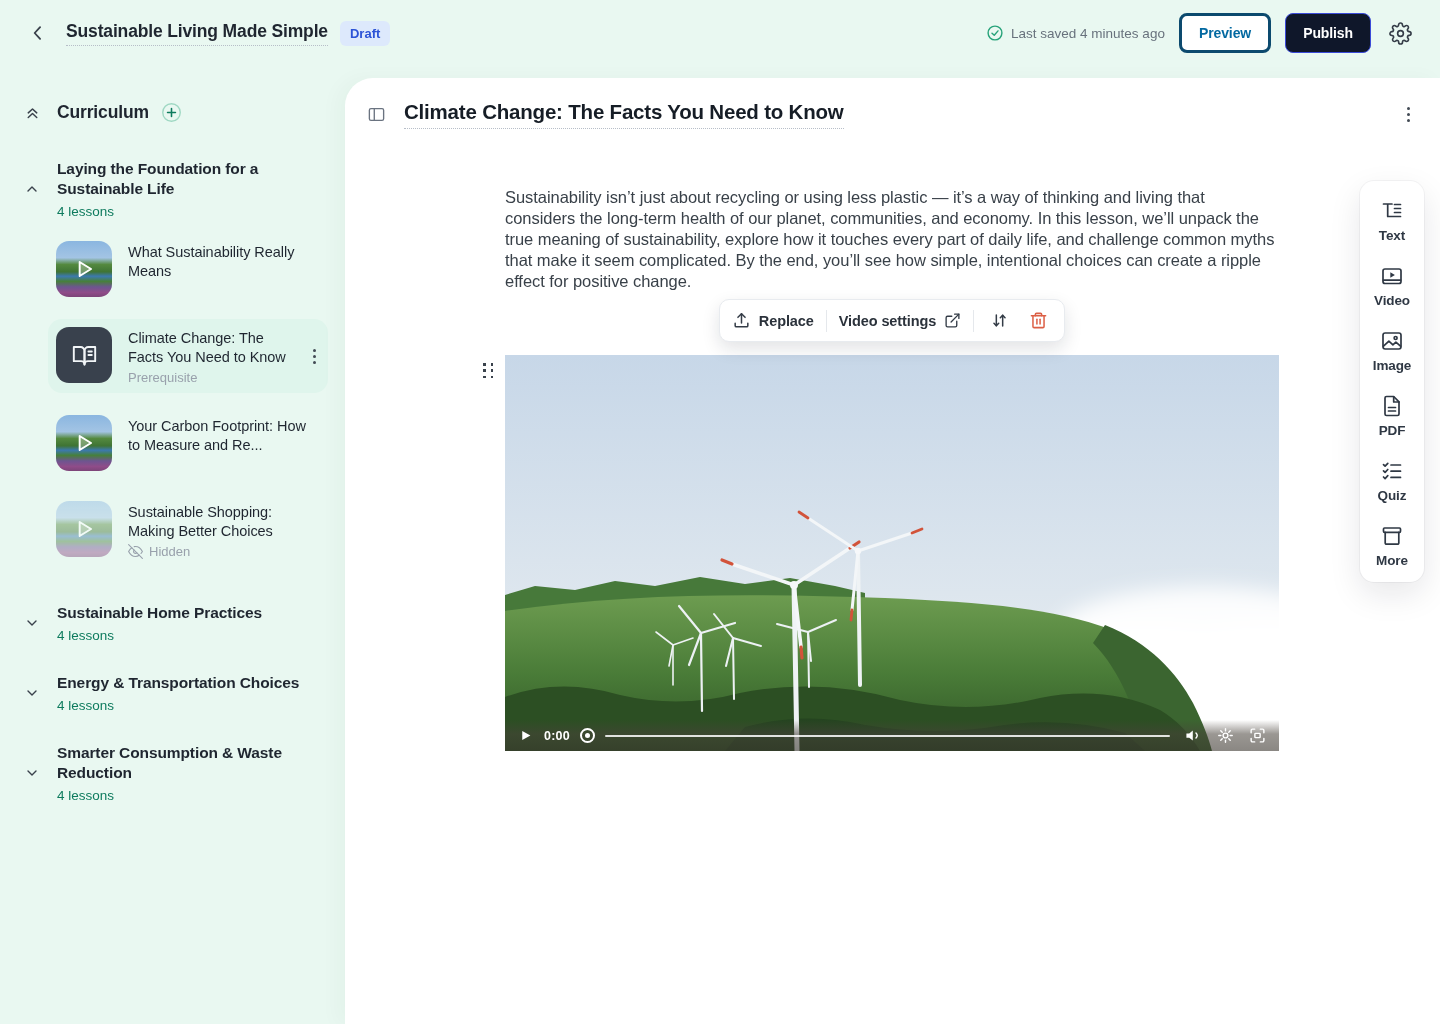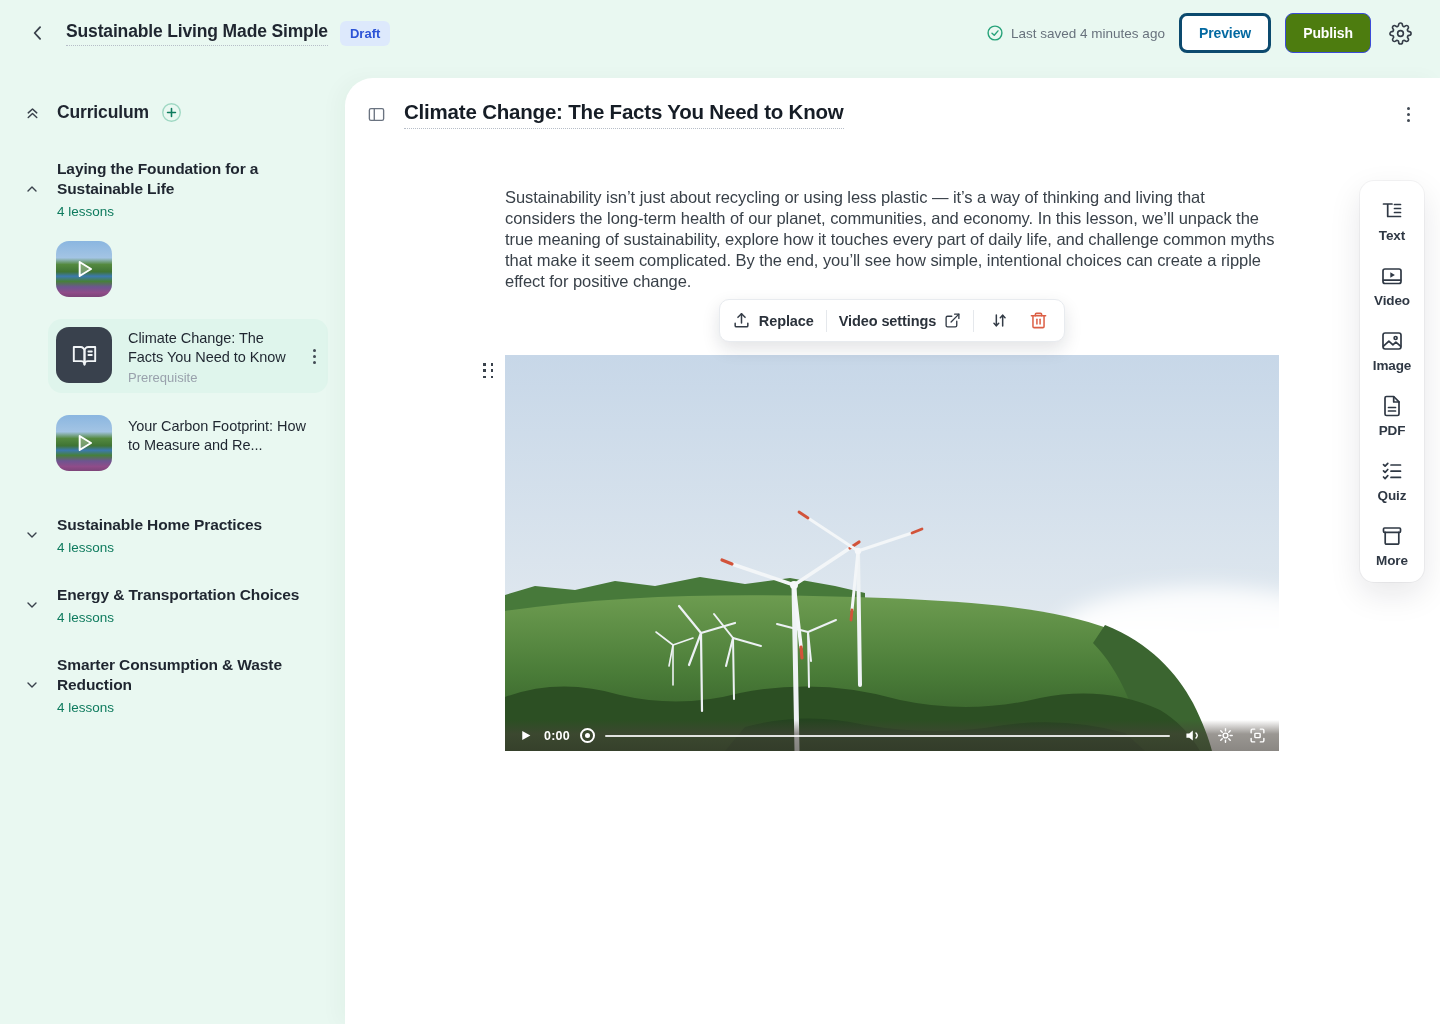--- a/index.html
+++ b/index.html
@@ -31,21 +31,21 @@
     margin-left:12px; background:#dde9fc; color:#2c53d6;
     font-size:13px; font-weight:700; padding:5px 10px; border-radius:6px;
   }
   .topbar-right { margin-left:auto; display:flex; gap:14px; }
   .saved-status { display:flex; align-items:center; gap:7px; color:#68727d; font-size:13.5px; }
   .btn {
     font-family:inherit; font-size:14px; font-weight:700; border-radius:8px;
     padding:9px 17px; cursor:pointer; letter-spacing:-0.1px;
   }
   .btn-secondary { background:#ffffff; color:#0369a1; border:3px solid #0c4a6e; }
-  .btn-primary { background:#4d7c0f; color:#ffffff; border:1px solid #3b4bd9; }
+  .btn-primary { background:#0f172a; color:#ffffff; border:1px solid #3b4bd9; }
 
   
   .sidebar {
     position:absolute; top:78px; left:0; width:345px; bottom:0;
     padding:24px 16px 0 24px; overflow:hidden;
   }
   .curriculum-header { display:flex; align-items:center; margin-bottom:36px; }
   .curriculum-title { font-size:17.5px; font-weight:700; letter-spacing:-0.15px; margin-left:16px; }
   .add-section-btn { margin-left:12px; }
 
@@ -214,20 +214,23 @@
 
     <div class="lessons">
 
       <div class="lesson">
         <div class="thumb">
           <span class="play">
             <svg width="26" height="26" viewBox="0 0 24 24">
                 <polygon points="8,5.5 18.5,12 8,18.5" fill="rgba(255,255,255,0.28)" stroke="#ffffff" stroke-width="1.8" stroke-linejoin="round"></polygon>
               </svg>
           </span>
+        </div>
+        <div class="lesson-body">
+          <div class="lesson-title">What Sustainability Really Means</div>
         </div>
       </div>
 
       <div class="lesson selected">
         <div class="tile">
           <span>
             <svg width="27" height="27" viewBox="0 0 24 24" fill="none" stroke="#f2f5f7" stroke-width="1.7" stroke-linecap="round" stroke-linejoin="round">
                 <path d="M2.5 4.5h6A3.5 3.5 0 0 1 12 8v12a3 3 0 0 0-3-3H2.5z"></path>
                 <path d="M21.5 4.5h-6A3.5 3.5 0 0 0 12 8v12a3 3 0 0 1 3-3h6.5z"></path>
                 <path d="M15.5 8.5h3M15.5 11.5h3"></path>
@@ -251,20 +254,41 @@
             <svg width="26" height="26" viewBox="0 0 24 24">
                 <polygon points="8,5.5 18.5,12 8,18.5" fill="rgba(255,255,255,0.28)" stroke="#ffffff" stroke-width="1.8" stroke-linejoin="round"></polygon>
               </svg>
           </span>
         </div>
         <div class="lesson-body">
           <div class="lesson-title">Your Carbon Footprint: How to Measure and Re...</div>
         </div>
       </div>
 
+      <div class="lesson">
+        <div class="thumb faded">
+          <span class="play">
+            <svg width="26" height="26" viewBox="0 0 24 24">
+                <polygon points="8,5.5 18.5,12 8,18.5" fill="rgba(255,255,255,0.28)" stroke="#ffffff" stroke-width="1.8" stroke-linejoin="round"></polygon>
+              </svg>
+          </span>
+        </div>
+        <div class="lesson-body">
+          <div class="lesson-title">Sustainable Shopping: Making Better Choices</div>
+          <div class="lesson-meta">
+            <span>
+              <svg width="15" height="15" viewBox="0 0 24 24" fill="none" stroke="#99a1ac" stroke-width="1.8" stroke-linecap="round" stroke-linejoin="round">
+                  <path d="M17.94 17.94A10.07 10.07 0 0 1 12 20c-7 0-11-8-11-8a18.45 18.45 0 0 1 5.06-5.94M9.9 4.24A9.12 9.12 0 0 1 12 4c7 0 11 8 11 8a18.5 18.5 0 0 1-2.16 3.19m-6.72-1.07a3 3 0 1 1-4.24-4.24"></path>
+                  <line x1="1" y1="1" x2="23" y2="23"></line>
+                </svg>
+            </span>
+            <span>Hidden</span>
+          </div>
+        </div>
+      </div>
 
     </div>
   </div>
 
   <div class="section">
     <div class="section-header">
       <span class="chev">
         <svg width="16" height="16" viewBox="0 0 24 24" fill="none" stroke="#3a424c" stroke-width="2.1" stroke-linecap="round" stroke-linejoin="round">
             <polyline points="6 9 12 15 18 9"></polyline>
           </svg>

